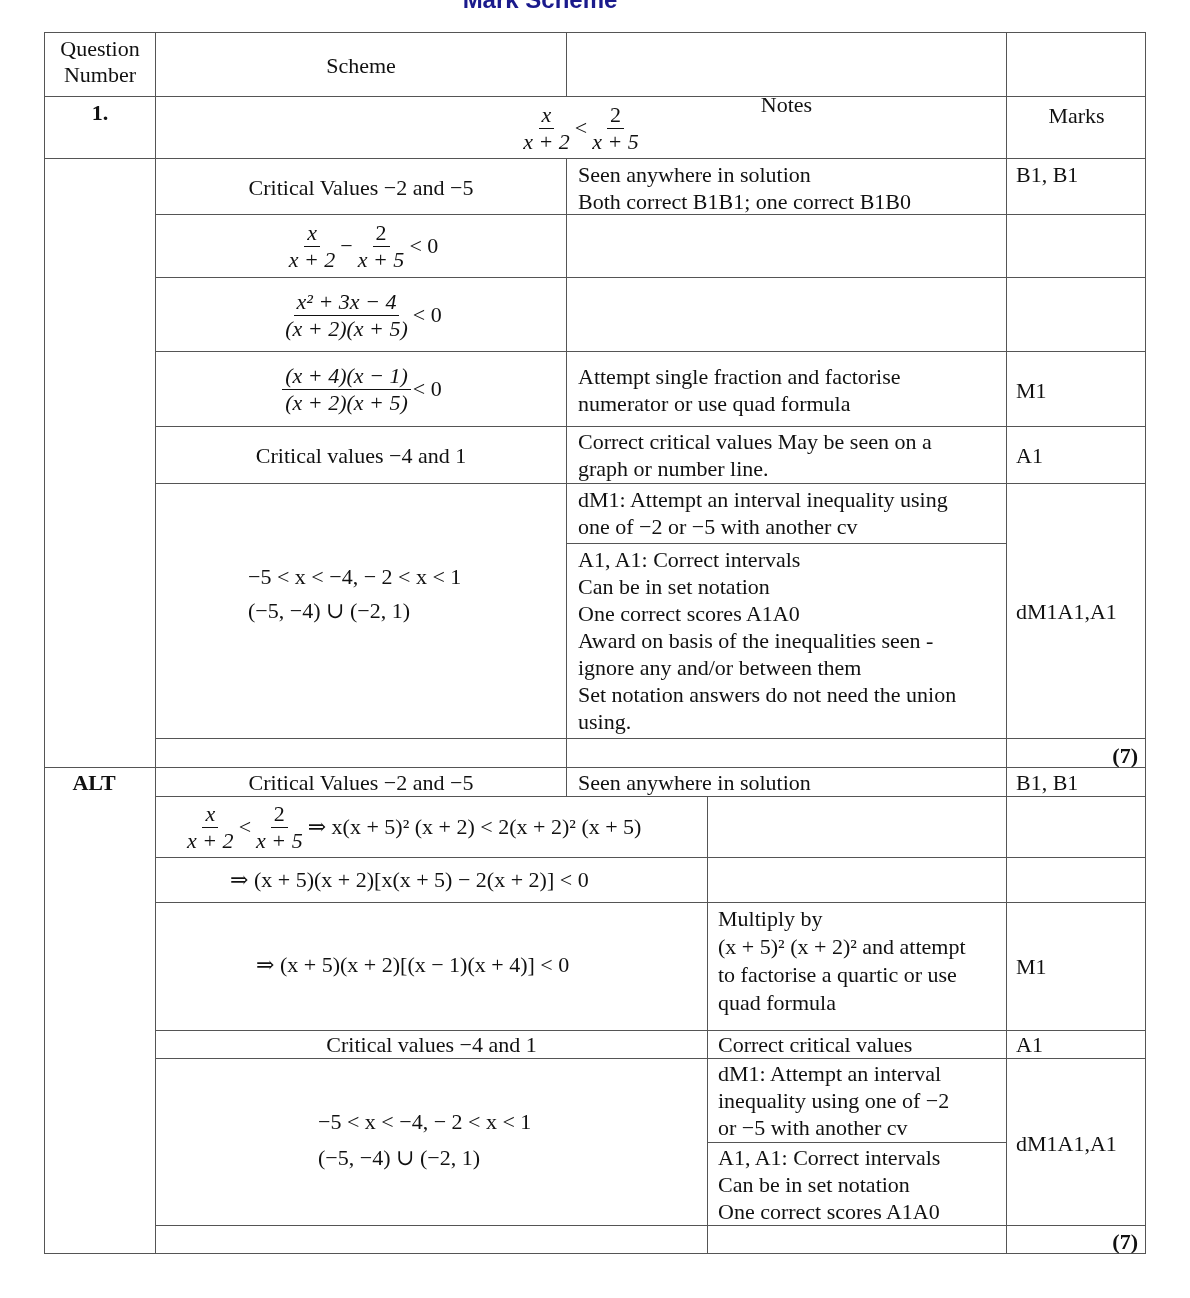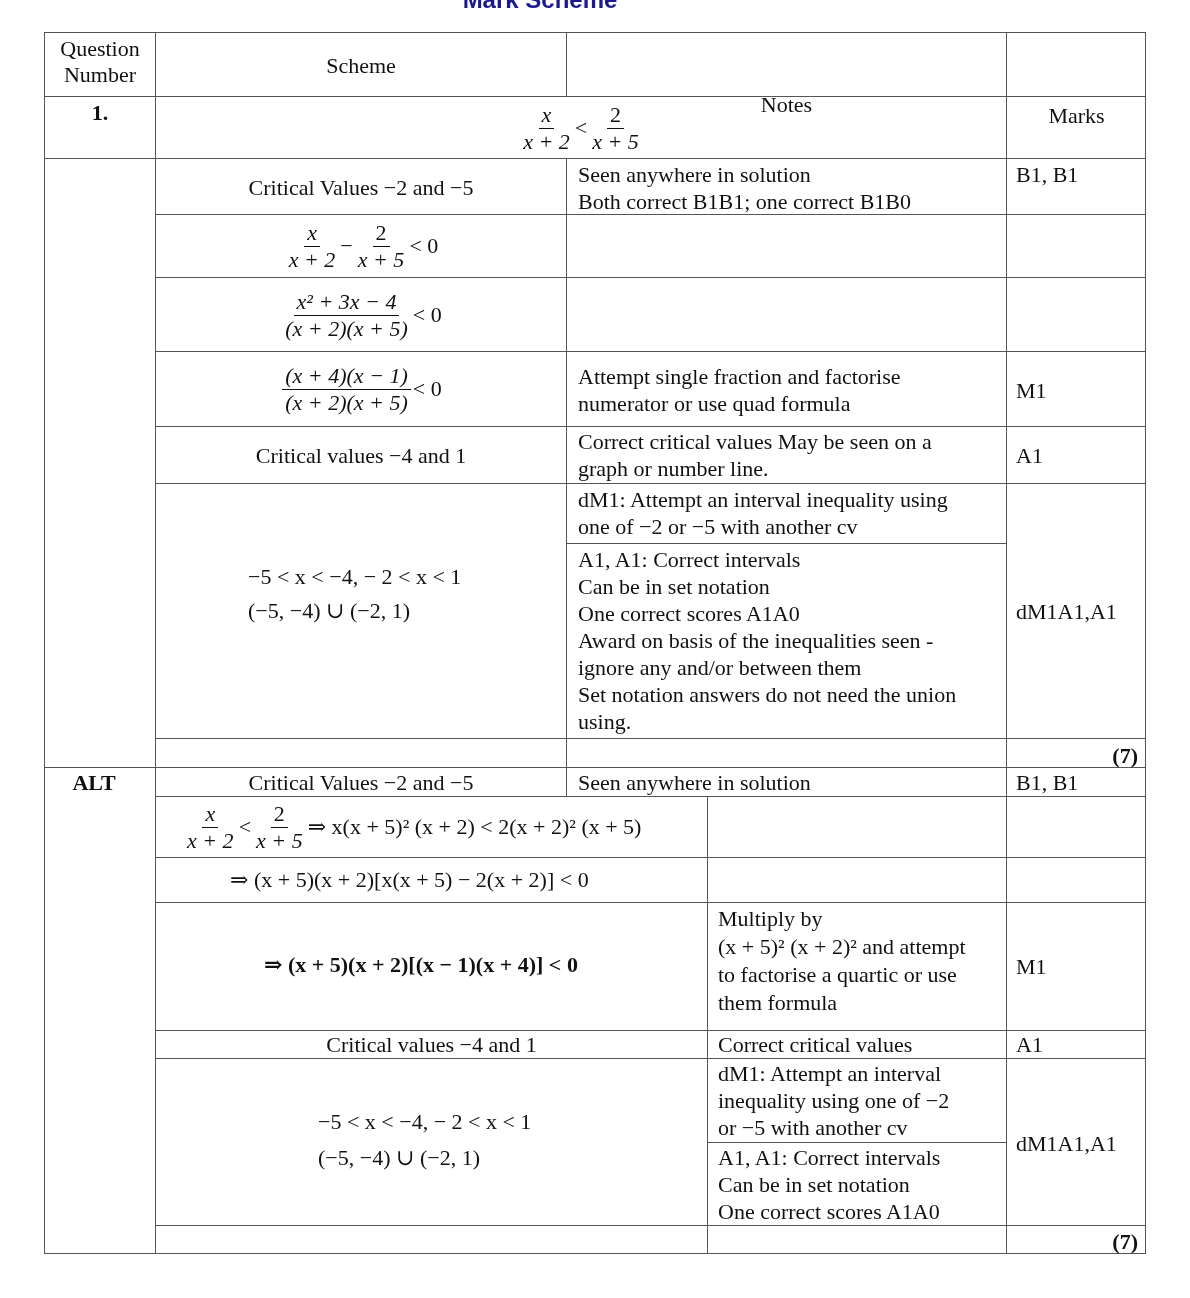--- a/index.html
+++ b/index.html
@@ -158,26 +158,26 @@
     <span>&lt;</span>
     <span class="frac">
         <span class="num">2</span>
         <i class="den">x + 5</i>
       </span>
     <span>⇒ x(x + 5)² (x + 2) &lt; 2(x + 2)² (x + 5)</span>
   </div>
 
   <div class="abs math" style="left:230px;top:864px;line-height:32px;">⇒ (x + 5)(x + 2)[x(x + 5) − 2(x + 2)] &lt; 0</div>
 
-  <div class="abs math" style="left:264px;top:949px;line-height:32px;font-weight:bold;">⇒ (x + 5)(x + 2)[(x − 1)(x + 4)] &lt; 0</div>
+  <div class="abs math" style="left:256px;top:949px;line-height:32px;">⇒ (x + 5)(x + 2)[(x − 1)(x + 4)] &lt; 0</div>
   <div class="abs txt" style="left:718px;top:905px;width:285px;line-height:28px;">
     <div>Multiply by</div>
     <div class="math">(x + 5)² (x + 2)² and attempt</div>
     <div>to factorise a quartic or use</div>
-    <div>them formula</div>
+    <div>quad formula</div>
   </div>
   <div class="abs txt" style="left:1016px;top:953px;">M1</div>
 
   <div class="abs txt center" style="left:156px;top:1031px;width:551px;">Critical values −4 and 1</div>
   <div class="abs txt" style="left:718px;top:1031px;">Correct critical values</div>
   <div class="abs txt" style="left:1016px;top:1031px;">A1</div>
 
   <div class="abs math" style="left:318px;top:1104px;width:300px;line-height:36px;">
     <div>−5 &lt; x &lt; −4,  − 2 &lt; x &lt; 1</div>
     <div>(−5, −4) ∪ (−2, 1)</div>

